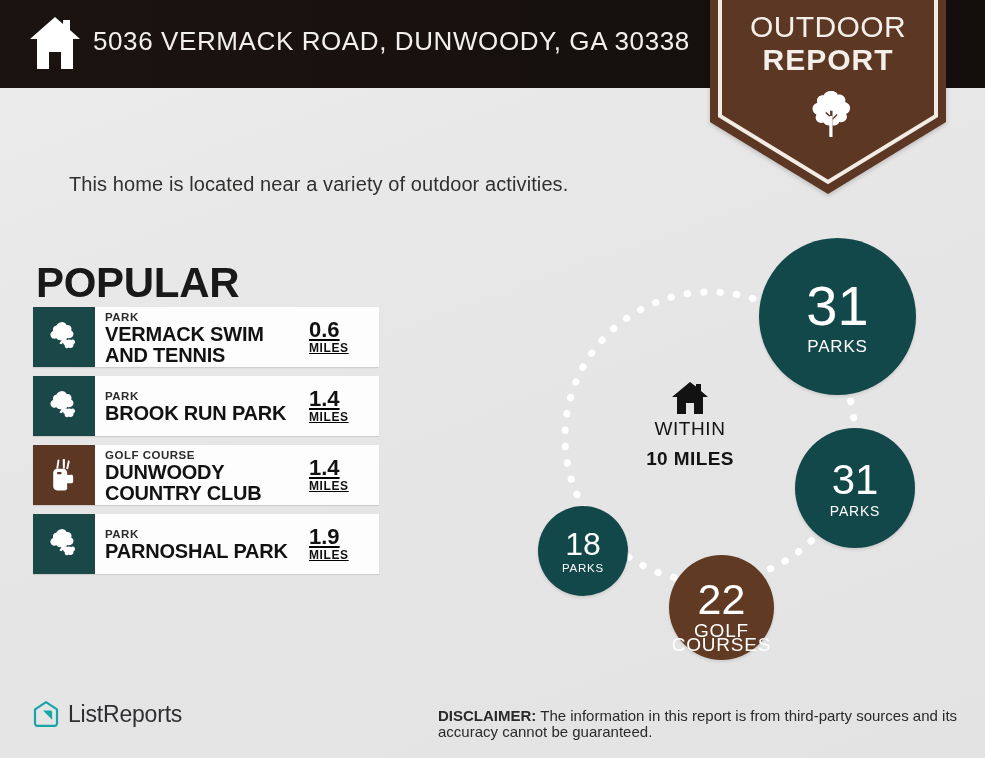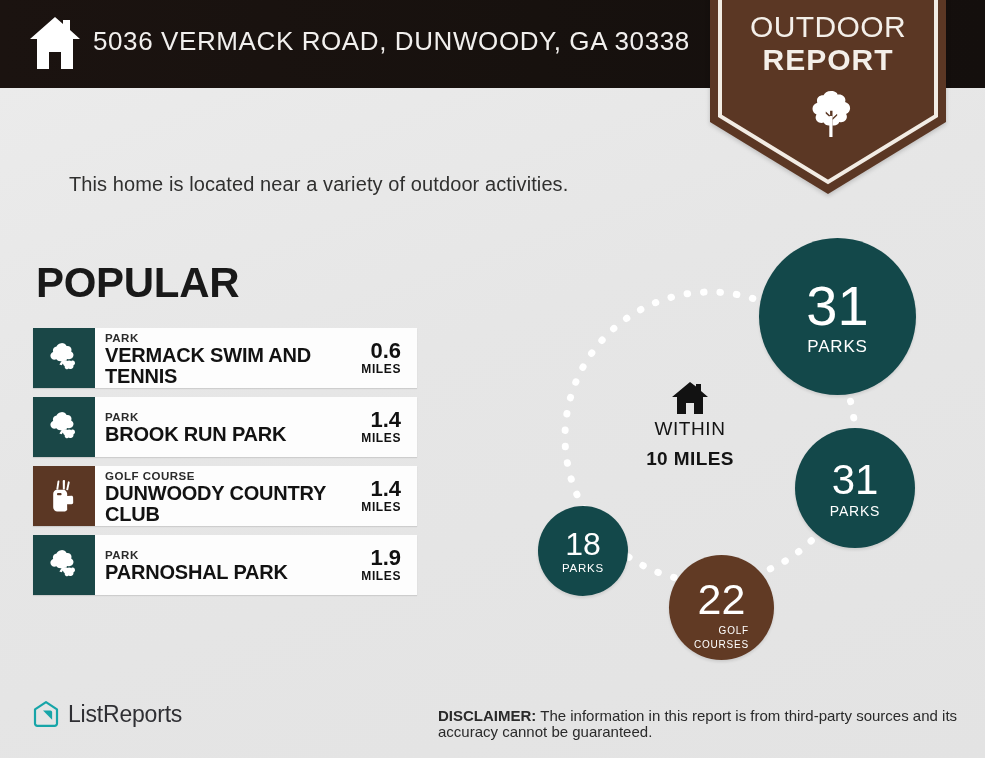--- a/index.html
+++ b/index.html
@@ -49,21 +49,21 @@
   .title-sub{
     position:absolute;left:33px;top:173px;
     font-size:20px;font-weight:400;color:#30302f;letter-spacing:.1px;margin-left:36px;
   }
 
   
   .popular-head{
     position:absolute;left:36px;top:259px;
     font-size:42px;font-weight:700;color:#191919;letter-spacing:-.3px;
   }
-  .cards{position:absolute;left:33px;top:328px;width:384px;}
+  .cards{position:absolute;left:33px;top:307px;width:346px;}
   .card{
     position:relative;display:flex;align-items:stretch;
     height:60px;margin-bottom:9px;background:#fdfdfd;overflow:hidden;
     box-shadow:0 1px 1px rgba(0,0,0,.10);
   }
   .card-ico{
     width:62px;min-width:62px;height:60px;
     display:flex;align-items:center;justify-content:center;
   }
   .card-ico.park{background:#1a4747;}
@@ -75,21 +75,21 @@
   .card-text{flex:1;min-width:0;padding-top:2px;}
   .card-cat{
     font-size:11.5px;font-weight:700;color:#2b2b2b;letter-spacing:.5px;
     line-height:13px;
   }
   .card-name{
     font-size:20px;font-weight:700;color:#121212;letter-spacing:-.2px;
     line-height:21px;
   }
   .card-dist{
-    width:62px;min-width:62px;text-align:right;padding-right:16px;
+    width:62px;min-width:62px;text-align:left;padding-right:8px;text-decoration:underline;
   }
   .card-dist .num{font-size:22px;font-weight:700;color:#111;line-height:22px;}
   .card-dist .unit{font-size:12px;font-weight:700;color:#111;letter-spacing:.6px;line-height:15px;}
 
   
   .diagram{position:absolute;left:480px;top:200px;width:505px;height:470px;}
   .dotted-ring{position:absolute;left:0;top:0;}
 
   .bubble{
     position:absolute;border-radius:50%;
@@ -107,21 +107,21 @@
   .b-parks-right{left:315px;top:228px;width:120px;height:120px;background:#13484a;}
   .b-parks-right .num{font-size:42px;margin-bottom:3px;}
   .b-parks-right .lbl{font-size:14px;}
 
   .b-parks-left{left:58px;top:306px;width:90px;height:90px;background:#13484a;}
   .b-parks-left .num{font-size:32px;margin-bottom:3px;}
   .b-parks-left .lbl{font-size:11.5px;}
 
   .b-golf{left:189px;top:355px;width:105px;height:105px;background:#613a24;}
   .b-golf .num{font-size:43px;margin-bottom:3px;margin-top:14px;}
-  .b-golf .lbl{font-size:10px;line-height:14px;text-align:right;}
+  .b-golf .lbl{font-size:19px;line-height:14px;}
 
   .center-block{position:absolute;left:155px;top:180px;width:110px;text-align:center;}
   .center-home{width:40px;height:36px;margin:0 auto;display:block;}
   .center-l1{font-size:19px;font-weight:400;color:#141414;letter-spacing:.6px;margin-top:2px;}
   .center-l2{font-size:19px;font-weight:700;color:#141414;letter-spacing:.4px;margin-top:8px;}
 
   
   .logo{position:absolute;left:32px;top:700px;display:flex;align-items:center;}
   .logo-mark{width:28px;height:28px;}
   .logo-text{font-size:23px;color:#2f2f33;margin-left:8px;letter-spacing:-.2px;}

